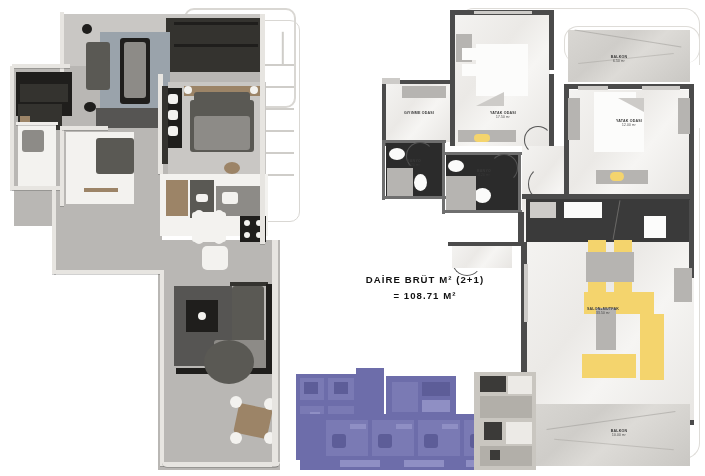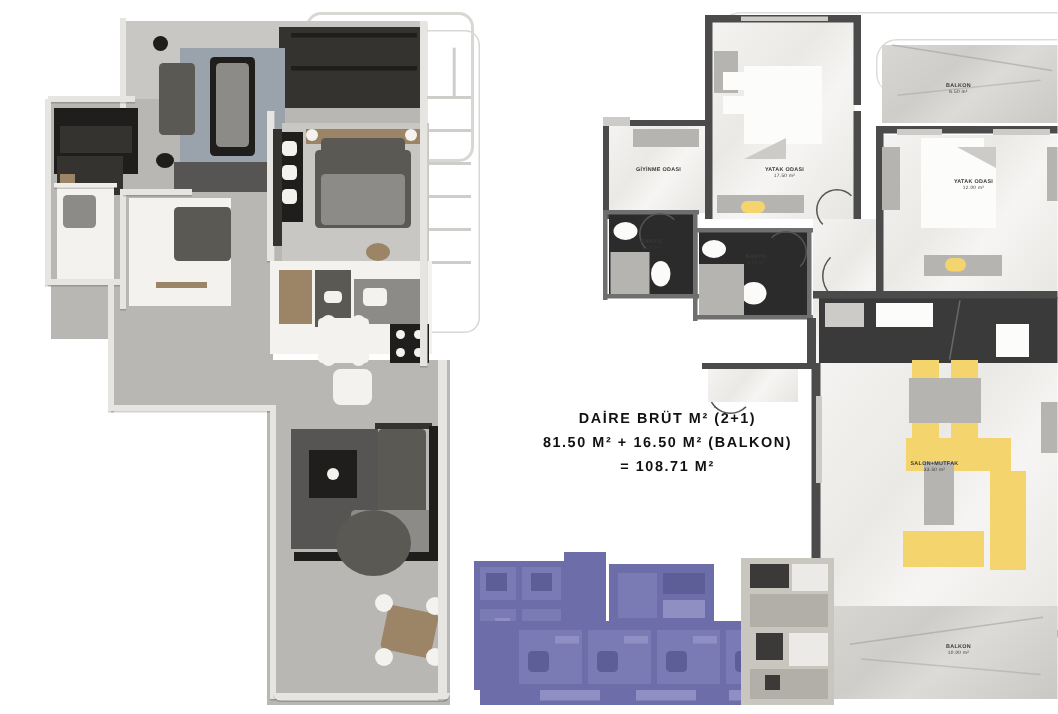--- a/index.html
+++ b/index.html
@@ -1,19 +1,19 @@
 <!DOCTYPE html>
 <html><head>
 <meta charset="utf-8">
 <style>
   html,body{margin:0;padding:0;background:#ffffff;}
   body{width:705px;height:476px;position:relative;overflow:hidden;
        font-family:"Liberation Sans",sans-serif;color:#1a1a1a;}
 
-  .stage{position:absolute;inset:0;margin-left:20px;}
+  .stage{position:absolute;inset:0;}
 
   
   .abs{position:absolute;}
   .rm-label{position:absolute;text-align:center;line-height:1.05;
             font-family:"Liberation Sans",sans-serif;color:#3a3a3a;
             letter-spacing:.2px;white-space:nowrap;}
   .rm-label .nm{display:block;font-size:3.6px;font-weight:700;}
   .rm-label .ar{display:block;font-size:3.2px;font-weight:400;}
 
   
@@ -187,21 +187,20 @@
     <div class="l-wall" style="left:44px;top:184px;width:4px;height:86px;"></div>
     <div class="l-wall" style="left:46px;top:266px;width:110px;height:4px;"></div>
     <div class="l-wall" style="left:152px;top:266px;width:4px;height:196px;"></div>
     <div class="l-wall" style="left:154px;top:458px;width:118px;height:5px;border-radius:0 0 10px 10px;"></div>
     <div class="l-wall" style="left:264px;top:236px;width:6px;height:226px;"></div>
     <div class="l-wall" style="left:252px;top:10px;width:5px;height:230px;"></div>
   </div>
 
   <div id="area-text">
     <span class="ln">DAİRE BRÜT M² (2+1)</span>
-    <span class="ln">81.50 M² + 16.50 M² (BALKON)</span>
     <span class="gap"></span>
     <span class="ln">= 108.71 M²</span>
   </div>
 
   <div class="abs" id="right-plan">
 
     <div class="p-outline" style="left:80px;top:6px;width:240px;height:56px;border-radius:16px 16px 0 0;border-bottom:none;"></div>
     <div class="p-outline" style="left:186px;top:24px;width:134px;height:36px;border-bottom:none;"></div>
     <div class="p-outline" style="left:186px;top:126px;width:134px;height:330px;border-radius:0 0 16px 16px;border-top:none;"></div>
 

